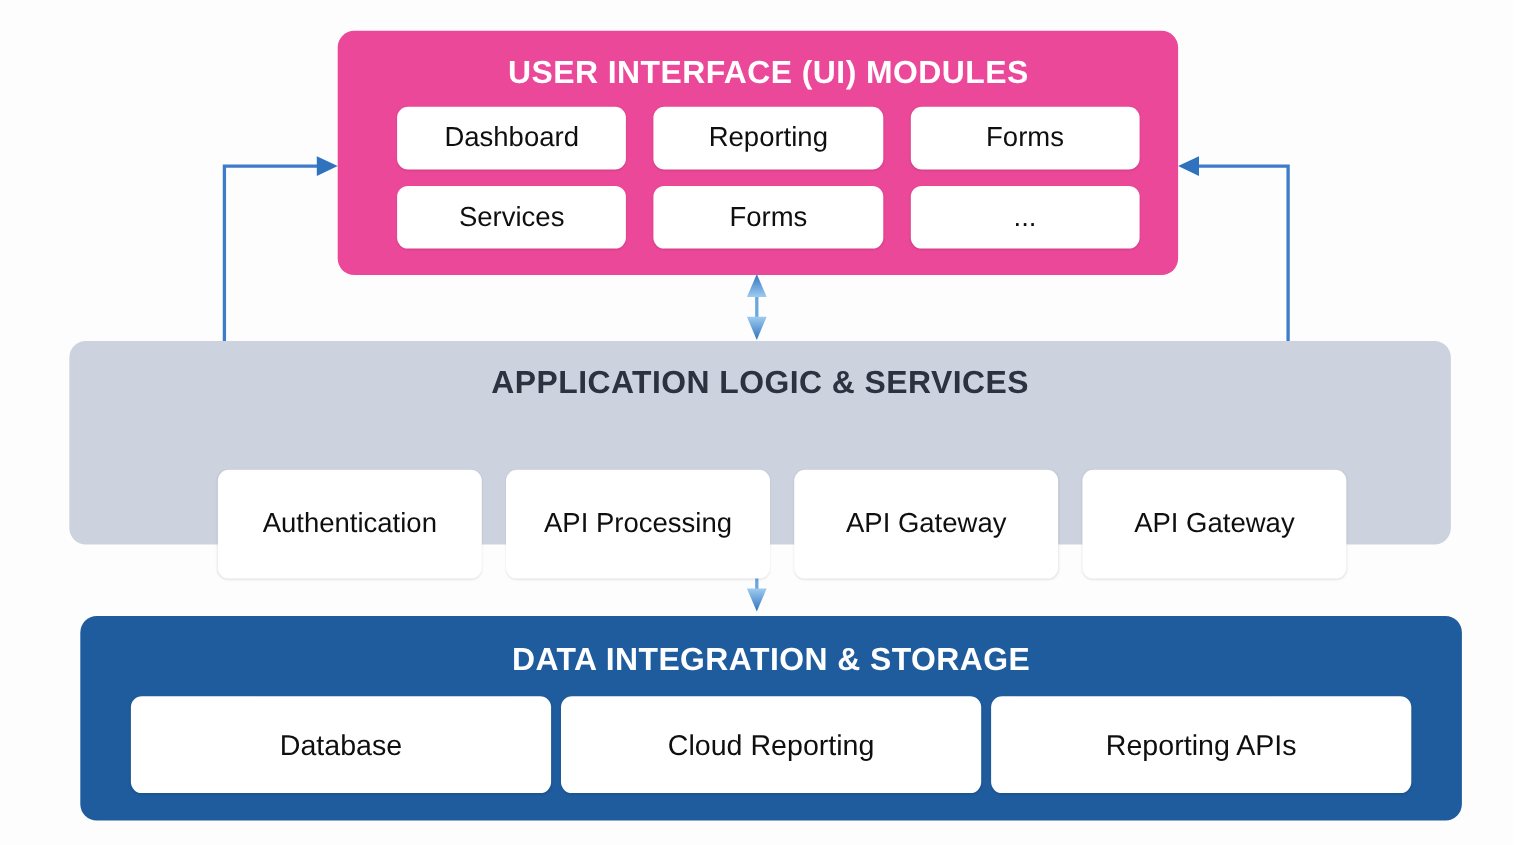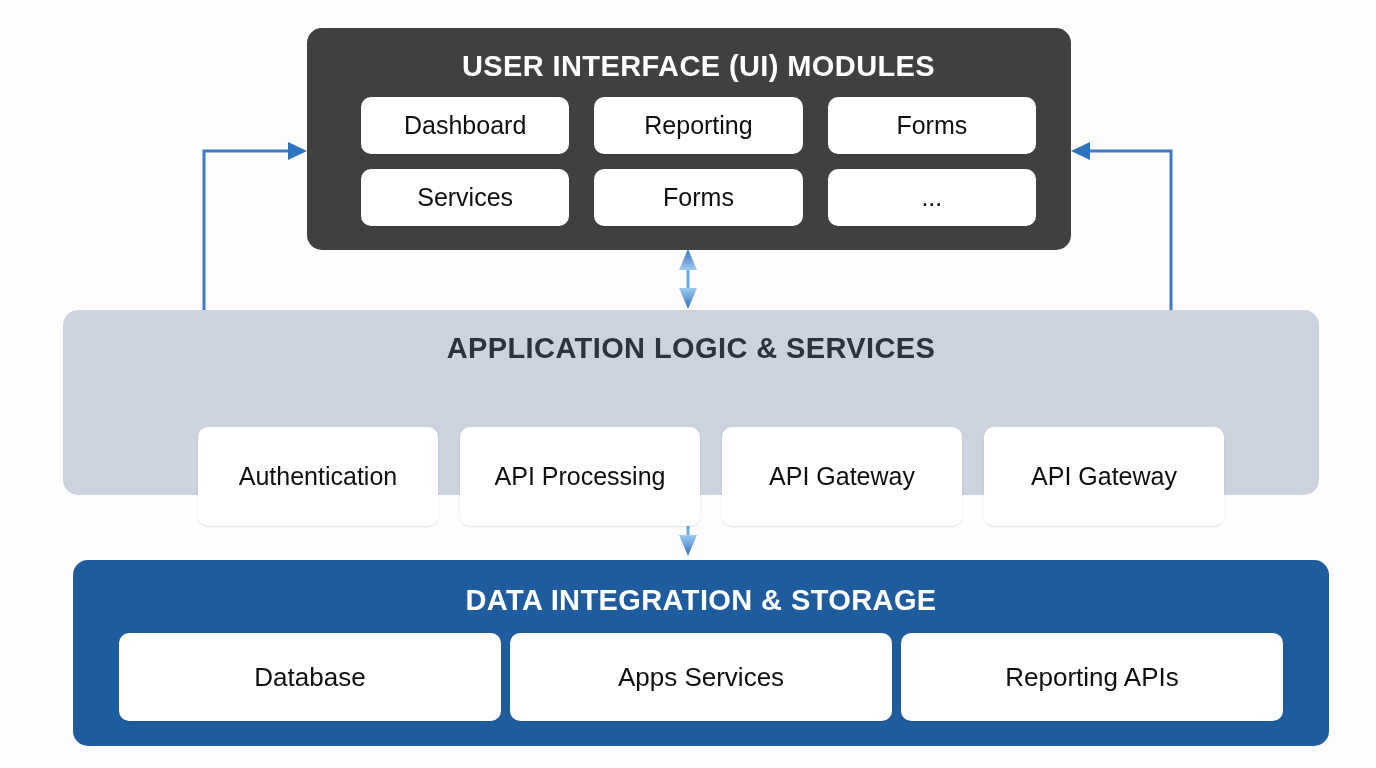--- a/index.html
+++ b/index.html
@@ -68,21 +68,21 @@
     line-height: 1.16;
     box-shadow: 0 1px 2px rgba(0,0,0,0.10);
   }
 
   
   #ui-layer {
     left: 307px;
     top: 28px;
     width: 764px;
     height: 222px;
-    background: #404040;
+    background: #ec4899;
     padding: 12px 35px 16px 54px;
   }
   #ui-layer .layer-title {
     color: #ffffff;
     font-size: 29px;
     margin: 10px 0 14px 0;
   }
   #ui-layer .card-row {
     gap: 25px;
     margin-bottom: 15px;
@@ -209,18 +209,18 @@
       <div class="card">API Gateway</div>
       <div class="card">API Gateway</div>
     </div>
   </section>
 
   <section class="layer" id="data-layer">
     <div class="layer-title">DATA INTEGRATION &amp; STORAGE</div>
 
     <div class="card-row">
       <div class="card">Database</div>
-      <div class="card">Apps Services</div>
+      <div class="card">Cloud Reporting</div>
       <div class="card">Reporting APIs</div>
     </div>
   </section>
 
 </div>
 
 </body></html>

